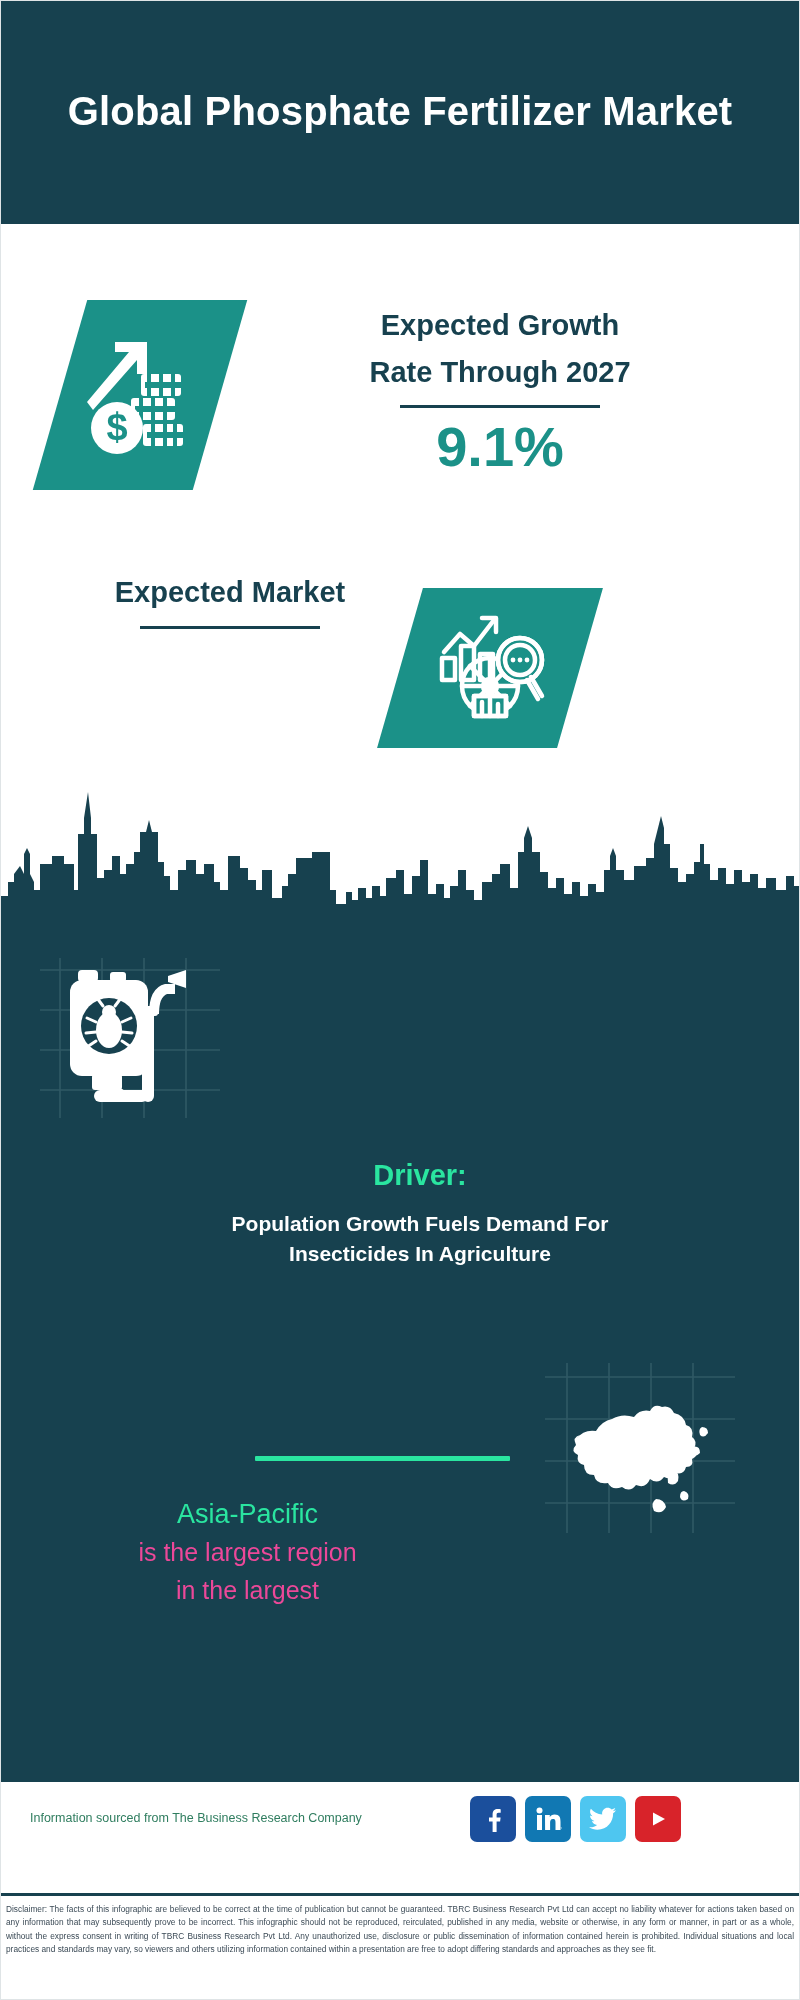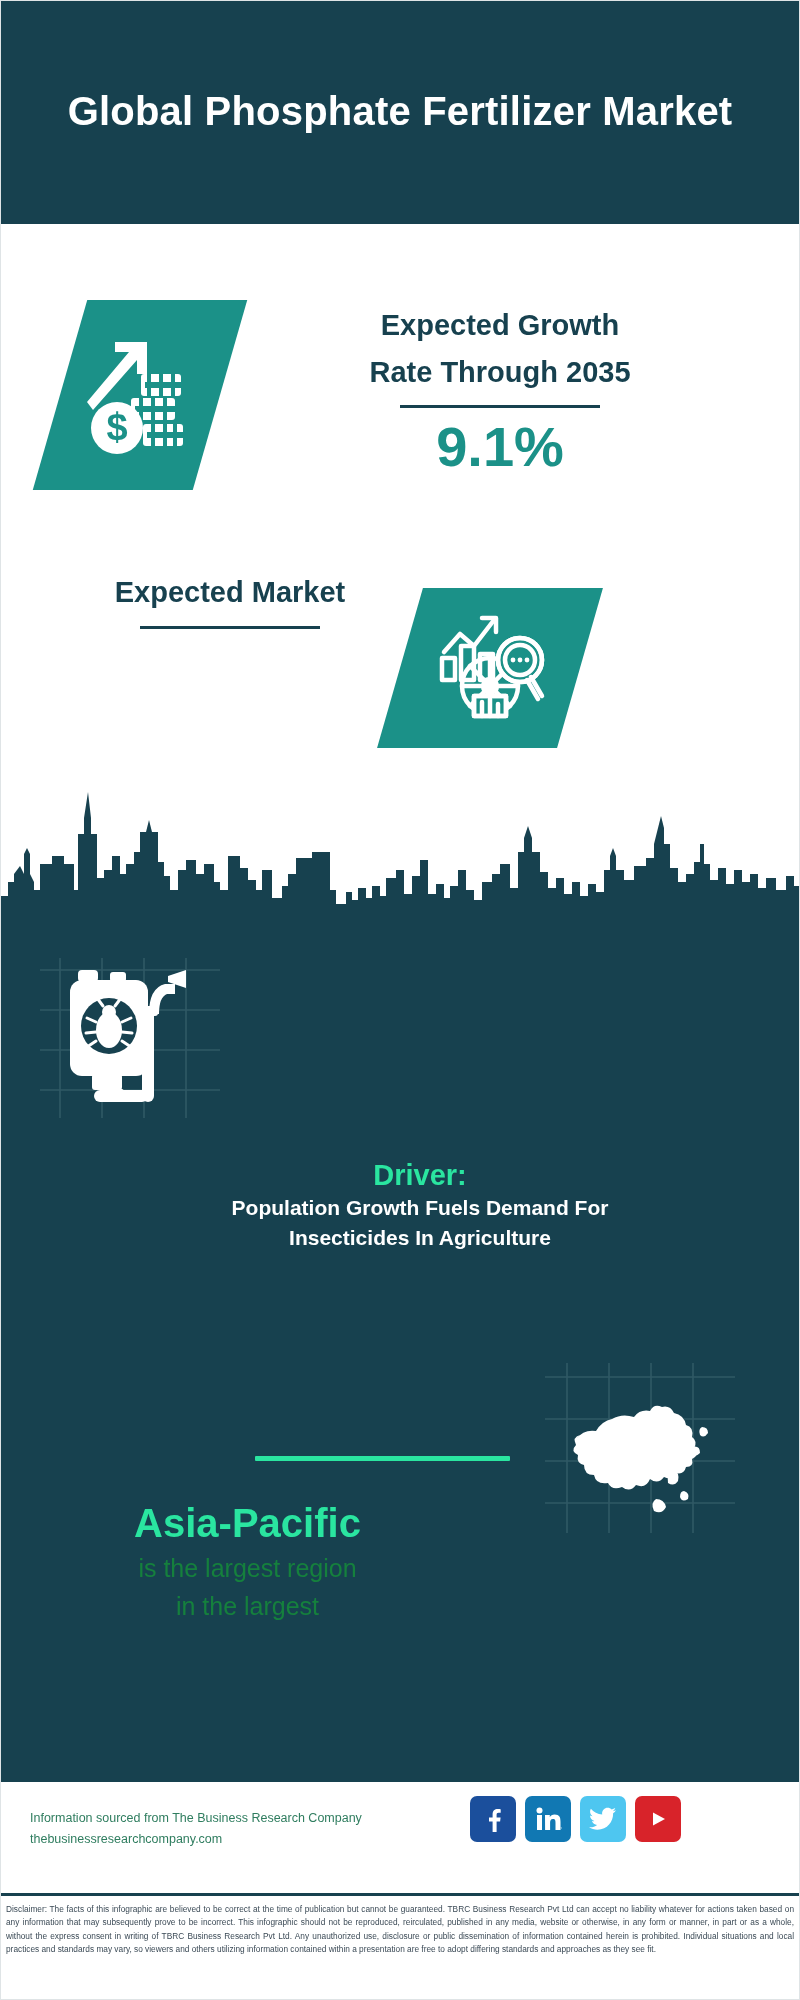--- a/index.html
+++ b/index.html
@@ -52,31 +52,31 @@
     background:#17414f;
   }
   .skyline{position:absolute;left:0;top:-170px;width:800px;height:180px;display:block;}
   .grid-bg{position:absolute;opacity:.18;}
 
   .driver-wrap{position:absolute;left:0;top:1178px;width:800px;text-align:center;}
   .driver-label{
     color:#2ae5a0;font-size:29px;font-weight:bold;margin:0;line-height:1.2;
   }
   .driver-text{
-    color:#ffffff;font-size:21px;font-weight:bold;line-height:1.45;margin:0 auto 0;
+    color:#ffffff;font-size:21px;font-weight:bold;line-height:1.45;margin:16px auto 0;
     width:420px;
   }
 
   .green-div{
     position:absolute;left:255px;top:1456px;width:255px;height:5px;background:#2ae5a0;border-radius:1px;
   }
 
   .region-wrap{position:absolute;left:40px;top:1400px;width:410px;text-align:center;}
-  .region-name{color:#2ae5a0;font-size:40px;font-weight:bold;margin:0;line-height:1.25;}
-  .region-sub{color:#15803d;font-size:25px;margin:4px 0 0;line-height:1.35;font-weight:400;}
+  .region-name{color:#2ae5a0;font-size:27px;font-weight:normal;margin:0;line-height:1.25;}
+  .region-sub{color:#ec4899;font-size:25px;margin:4px 0 0;line-height:1.35;font-weight:400;}
 
   
   .footer{
     position:absolute;left:0;top:1780px;width:800px;height:110px;background:#fff;
     border-top:2px solid #17414f;
   }
   .footer-inner{position:absolute;left:30px;top:26px;display:flex;align-items:center;width:740px;}
   .src-text{color:#2f7d5f;font-size:12.5px;line-height:1.65;white-space:nowrap;}
   .socials{position:absolute;left:470px;top:14px;display:flex;gap:9px;}
   .social{
@@ -128,21 +128,21 @@
         <rect x="88" y="86" width="4" height="26" fill="#1b9188"></rect>
         <rect x="62" y="96" width="40" height="6" fill="#1b9188"></rect>
         <circle cx="32" cy="92" r="26"></circle>
         <text x="32" y="104" font-size="38" font-weight="bold" text-anchor="middle" font-family="Liberation Sans, sans-serif" fill="#1b9188">$</text>
       </g>
     </svg>
   </div>
 
   <div class="stat-text" style="left:290px;top:298px;width:420px;">
     <p class="stat-title">Expected Growth</p>
-    <p class="stat-title">Rate Through 2035</p>
+    <p class="stat-title">Rate Through 2027</p>
     <hr class="rule">
     <p class="stat-value">9.1%</p>
   </div>
 
   <div class="stat-text" style="left:60px;top:565px;width:340px;text-align:center;">
     <p class="stat-title">Expected Market</p>
     <hr class="rule" style="width:180px;">
   </div>
 
   <div class="para" style="left:400px;top:588px;width:180px;height:160px;">
@@ -257,21 +257,20 @@
   <div class="region-wrap" style="left:40px;top:1498px;width:415px;">
     <p class="region-name">Asia-Pacific</p>
     <p class="region-sub">is the largest region</p>
     <p class="region-sub">in the largest</p>
   </div>
 
   <div class="footer">
     <div class="footer-inner">
       <div>
         <div class="src-text">Information sourced from The Business Research Company</div>
-        <div class="src-text">thebusinessresearchcompany.com</div>
       </div>
     </div>
 
     <div class="socials">
       <div class="social fb">
         <svg width="26" height="26" viewBox="0 0 26 26">
           <path fill="#ffffff" d="M16.6 26V15.5h3.5l.5-4.1h-4V8.8c0-1.2.3-2 2-2h2.1V3.2C20.3 3.1 19.1 3 17.7 3c-3 0-5.1 1.8-5.1 5.2v3.2H9v4.1h3.6V26z"></path>
         </svg>
       </div>
       <div class="social li">

